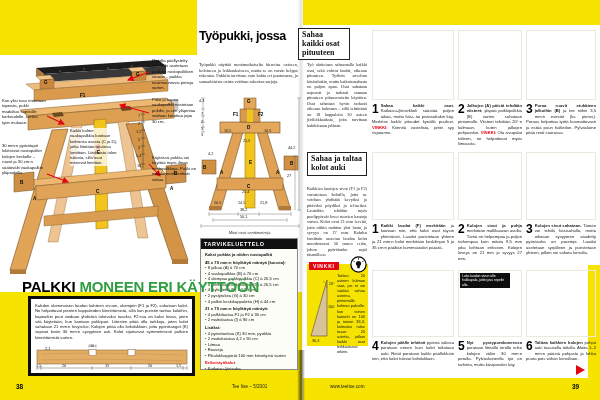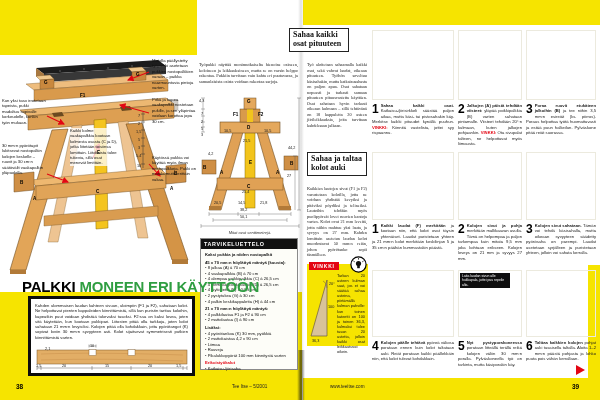--- a/index.html
+++ b/index.html
@@ -118,20 +118,21 @@
   </svg>
 
   <div class="abs callout" style="left:2px;top:98px;width:44px;">Kun yksi taso irrotetaan tapeista, pukki madaltuu sopivalle korkeudelle, kunkin työn mukaan.</div>
   <div class="abs callout" style="left:2px;top:143px;width:44px;">30 mm:n pyörötapit lukitsevat nostopalkin kolojen keskelle – ruuvit ja 30 cm:n säätövälit vaakapalkin yläpuolella.</div>
   <div class="abs callout" style="left:70px;top:128px;width:48px;background:rgba(255,255,255,0.75);">Kaikki kolme vaakapalkkia kootaan kolmesta osasta (C ja D), jotka liitetään toisiinsa lomittain. Liitoksista tulee tukevia, sillä osat menevät limittäin.</div>
   <div class="abs callout" style="left:152px;top:58px;width:44px;">Matolla päällystetty työpalkki asetetaan pukkien nostopalkkien varaan – paikka naarmuuntuvia pintoja varten.</div>
   <div class="abs callout" style="left:152px;top:97px;width:44px;">Pitkä ja kapea vaakapalkki nostetaan pukille, ja sen yläpintaa voidaan korottaa jopa 30 cm.</div>
   <div class="abs callout" style="left:152px;top:155px;width:44px;">Käytössä pukkia voi käyttää myös ilman nostopalkkeja. Pukki on matala mutta erittäin vakaa.</div>
 
   <div class="abs title" style="left:199px;top:30px;width:102px;">
+    <div>Työpukki, jossa</div>
   </div>
   <div class="abs serifbody" style="left:199px;top:62px;width:99px;">Työpukki näyttää monimutkaiselta hienoine osineen, koloineen ja leikkauksineen, mutta se on varsin helppo rakentaa. Pukkiin tarvitaan vain kahta eri puutavaraa, ja samanlaisista osista voidaan rakentaa sarjoja.</div>
 
   <svg class="abs" style="left:197px;top:96px;" width="106" height="134" viewBox="0 0 106 134">
     <polygon points="36,36 46,36 24,114 12,114" fill="#e0a155" stroke="#6e4d22" stroke-width="0.6"></polygon>
     <polygon points="60,36 70,36 94,114 82,114" fill="#e0a155" stroke="#6e4d22" stroke-width="0.6"></polygon>
     <rect x="48" y="36" width="10" height="76" fill="#f2c41c" stroke="#8a6d00" stroke-width="0.5"></rect>
     <rect x="23" y="26" width="60" height="11" fill="#e4a85c" stroke="#6e4d22" stroke-width="0.6"></rect>
     <rect x="43" y="13" width="20" height="13" fill="#d89a4c" stroke="#6e4d22" stroke-width="0.5"></rect>
     <rect x="50" y="13" width="6" height="13" fill="#f2c41c"></rect>
@@ -221,21 +222,21 @@
       <line x1="4" y1="26" x2="154" y2="26"></line>
       <line x1="4" y1="24" x2="4" y2="28"></line>
         <line x1="8" y1="24" x2="8" y2="28"></line>
       <line x1="59" y1="24" x2="59" y2="28"></line>
         <line x1="98" y1="24" x2="98" y2="28"></line>
       <line x1="150" y1="24" x2="150" y2="28"></line>
         <line x1="154" y1="24" x2="154" y2="28"></line>
     </g>
   </svg>
 
-  <div class="abs secbox" style="left:289px;top:28px;width:60px;box-sizing:border-box;">Sahaa kaikki osat pituuteen</div>
+  <div class="abs secbox" style="left:298px;top:28px;width:52px;box-sizing:border-box;">Sahaa kaikki osat pituuteen</div>
   <div class="abs colbody" style="left:307px;top:62px;width:60px;">Työ aloitetaan sahaamalla kaikki osat, sekä vahvat laudat, oikeaan pituuteen. Työhön soveltuu käsisahakin, mutta katkaisusahasta on paljon apua. Osat sahataan nopeasti ja tarkasti samaan pituuteen pituusvastetta käyttäen. Osat sahataan hyvin tarkasti oikeaan kulmaan – sillä tehtävänä on 18 kappaletta 20 asteen jiirileikkauksia, joita tarvitaan kahdeksaan jalkaan.</div>
 
   <div class="abs secbox" style="left:307px;top:152px;width:60px;box-sizing:border-box;">Sahaa ja taltaa kolot auki</div>
   <div class="abs colbody" style="left:307px;top:186px;width:60px;">Kaikkien lautojen sivut (F1 ja F2) varustetaan koloilla, jotta ne voidaan yhdistää kevyiksi ja pitäviksi pöydiksi ja telineiksi. Lautoihin tehdään myös puolipyöreät lovet ruuvien kantoja varten. Kolot ovat 21 mm leveitä, jotta niihin mahtuu yksi lauta, ja syvyys on 27 mm. Kahden lomittain asetetun laudan kolot muodostavat 50 mm:n reiän, johon pyörötanko sopii täsmälleen.</div>
 
   <div class="abs vinkkibox" style="left:307px;top:264px;width:61px;height:82px;">
     <div class="vinkkichip" style="position:absolute;left:2px;top:-2px;">VINKKI</div>
     <div class="abs vinkkitext" style="left:30px;top:9px;width:28px;">Tarkan 20 asteen kulman saat, jos et voi säätää sahaa asteina, piirtämällä kulman pahville: kun toinen kateetti on 100 ja toinen 36,3, kulmaksi tulee tasan 20 astetta, jolloin kaikki osat leikkautuvat oikein.</div>
   </div>
   <svg class="abs" style="left:309px;top:278px;" width="26" height="62" viewBox="0 0 26 62">

